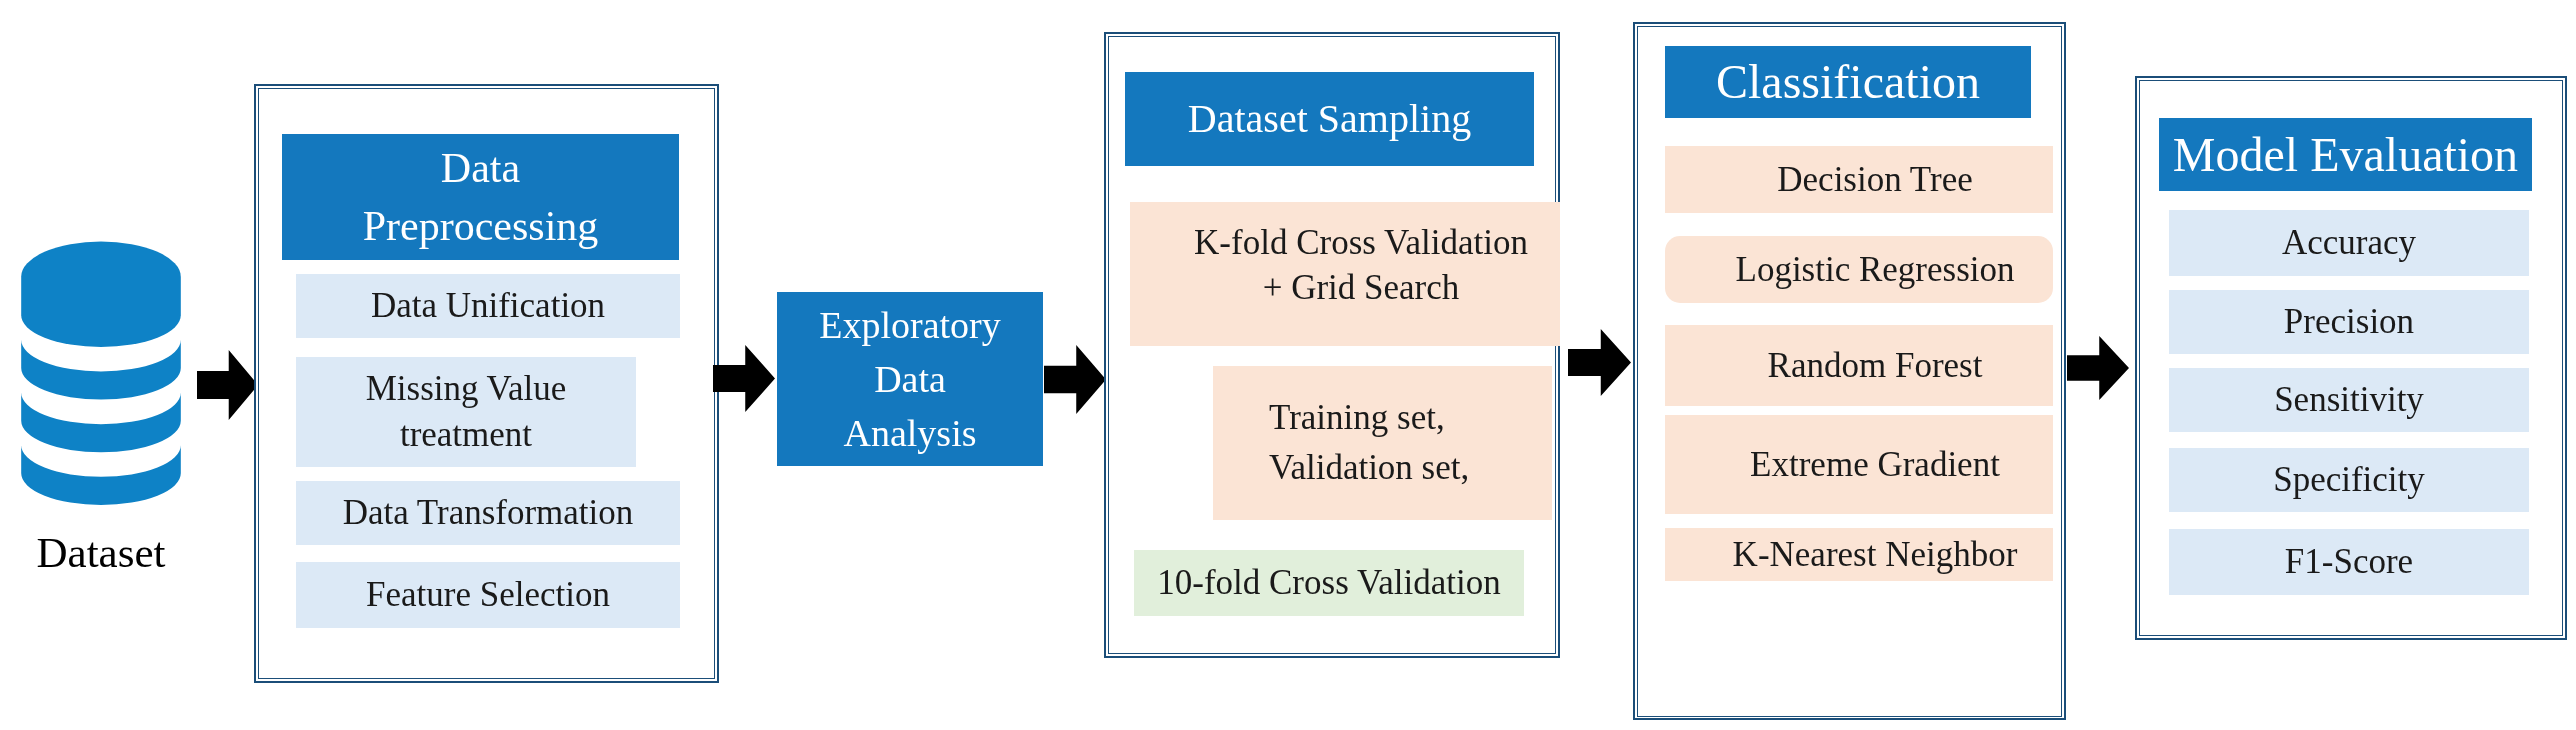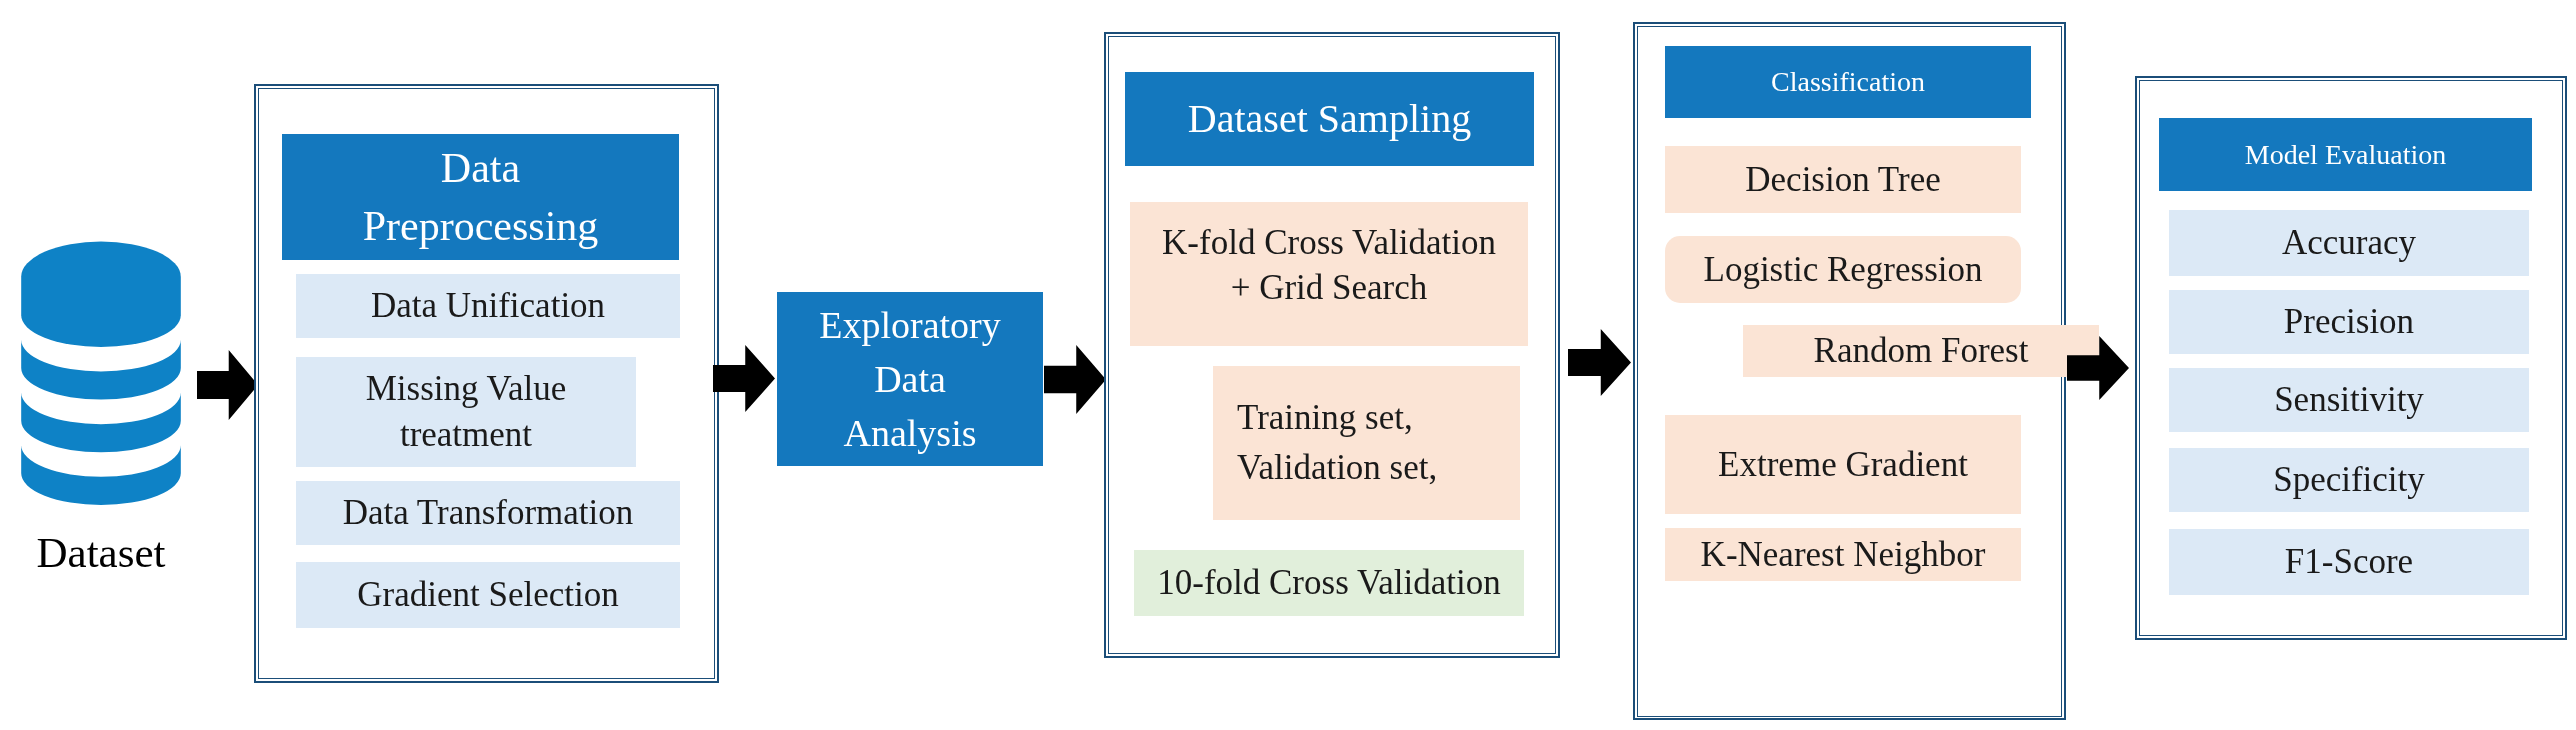--- a/index.html
+++ b/index.html
@@ -24,32 +24,32 @@
     border:1.6px solid var(--box-border-blue,#1B4E79);
     pointer-events:none;
   }
   
   .hdr{
     position:absolute;
     background:var(--header-blue,#1478BE);
     color:#fff;
     display:flex;align-items:center;justify-content:center;
     text-align:center;
-    font-size:28px;line-height:48px;
+    font-size:48px;line-height:48px;
   }
   
   .bar{
     position:absolute;
     display:flex;align-items:center;justify-content:center;
     text-align:center;
     font-size:35px;line-height:42px;
     background:var(--item-light-blue,#DCE9F6);
     color:var(--text-dark,#1A1A1A);
   }
-  .bar.peach{background:var(--item-peach,#FBE4D5);}
+  .bar.peach{background:var(--item-peach,#FBE4D5);padding-left:32px;}
   .bar.green{background:var(--item-green,#E1EFDB);}
   .ln{display:block;}
   
   .arrow{
     position:absolute;
     background:var(--arrow-black,#000);
     clip-path:polygon(0 30%,52% 30%,52% 0,100% 50%,52% 100%,52% 70%,0 70%);
   }
   .eda{
     position:absolute;
@@ -101,21 +101,21 @@
   <div class="bar" style="left:296px;top:357px;width:340px;height:110px;line-height:46px;">
     <span>
       <span class="ln">Missing Value</span>
       <span class="ln">treatment</span>
     </span>
   </div>
   <div class="bar" style="left:296px;top:481px;width:384px;height:64px;">
     <span>Data Transformation</span>
   </div>
   <div class="bar" style="left:296px;top:562px;width:384px;height:66px;">
-    <span>Gradient Selection</span>
+    <span>Feature Selection</span>
   </div>
 
   <div class="arrow" style="left:713px;top:345px;width:62px;height:67px;"></div>
 
   <div class="eda" style="left:777px;top:292px;width:266px;height:174px;">
     <span>
       <span class="ln">Exploratory</span>
       <span class="ln">Data</span>
       <span class="ln">Analysis</span>
     </span>
@@ -148,21 +148,21 @@
   <div class="box" style="left:1633px;top:22.4px;width:429px;height:694px;"></div>
   <div class="hdr" style="left:1665px;top:46px;width:366px;height:72px;">
     <span>Classification</span>
   </div>
   <div class="bar peach" style="left:1665px;top:146px;width:356px;height:67px;">
     <span>Decision Tree</span>
   </div>
   <div class="bar peach" style="left:1665px;top:236px;width:356px;height:67px;border-radius:15px;">
     <span>Logistic Regression</span>
   </div>
-  <div class="bar peach" style="left:1743px;top:325px;width:356px;height:52px;">
+  <div class="bar peach" style="left:1665px;top:325px;width:356px;height:81px;">
     <span>Random Forest</span>
   </div>
   <div class="bar peach" style="left:1665px;top:415px;width:356px;height:99px;line-height:45px;">
     <span>
       <span class="ln">Extreme Gradient</span>
     </span>
   </div>
   <div class="bar peach" style="left:1665px;top:528px;width:356px;height:53px;">
     <span>K-Nearest Neighbor</span>
   </div>

